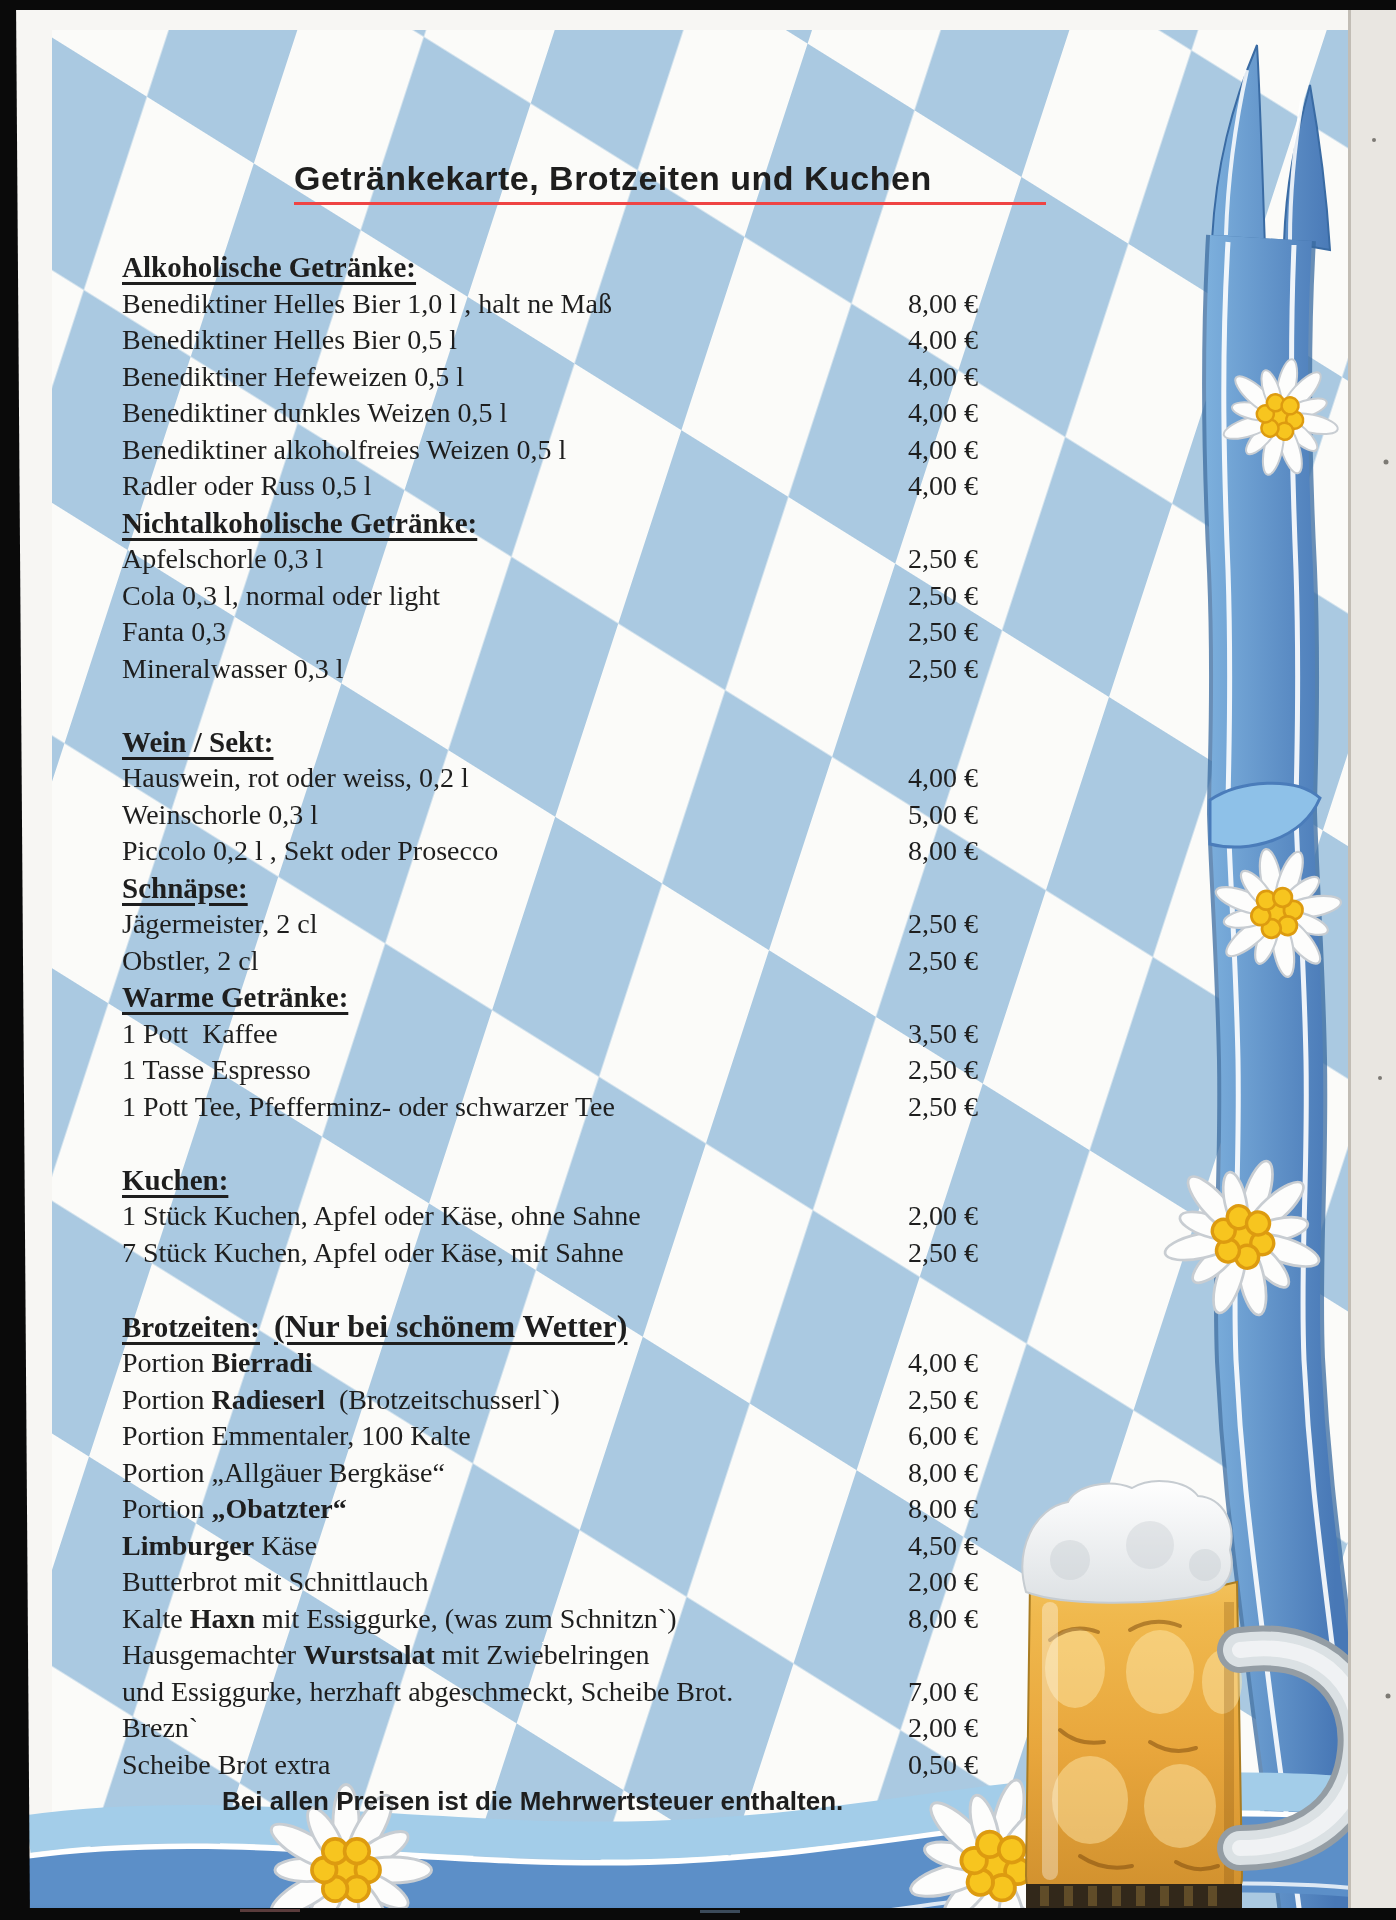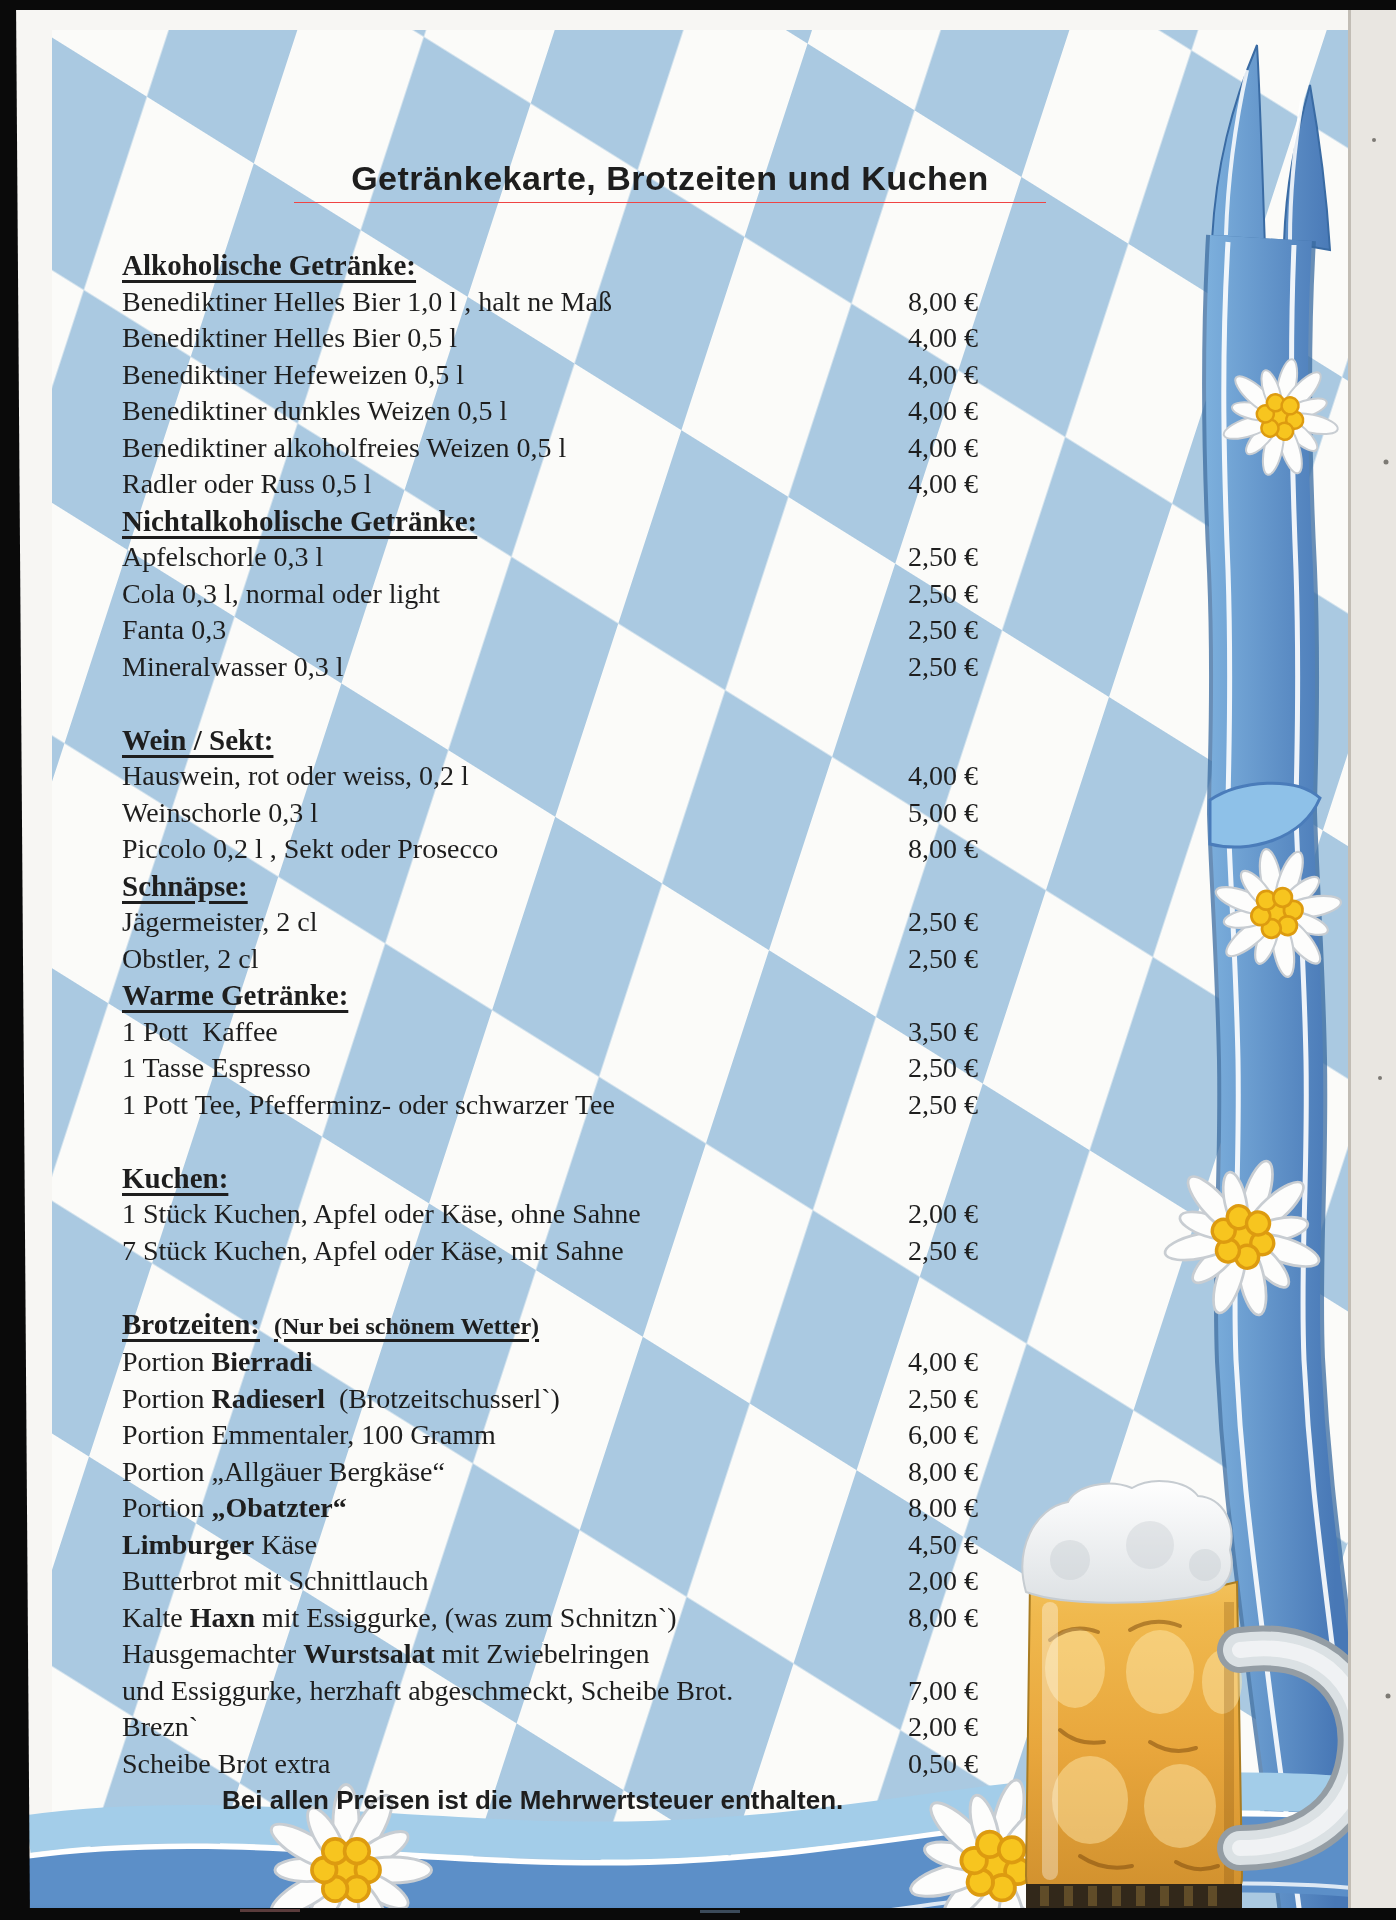--- a/index.html
+++ b/index.html
@@ -2,28 +2,28 @@
 <html><head>
 <meta charset="utf-8">
 <style>
   html,body{margin:0;padding:0;background:#000;}
   .page{position:relative;width:1396px;height:1920px;background:#0b0b0b;overflow:hidden;
         font-family:"Liberation Sans",sans-serif;}
   .card{position:absolute;left:14px;top:8px;width:1382px;height:1902px;background:#f7f6f3;}
   svg.deco{position:absolute;left:0;top:0;}
   
   .menu{position:absolute;left:122px;top:156px;width:936px;color:#1e1e1e;}
-  .menu-title{margin-left:172px;width:752px;text-align:center;font-size:34px;font-weight:bold;
-              line-height:44px;border-bottom:1px solid #ef4444;padding-bottom:2px;
+  .menu-title{margin-left:172px;width:752px;text-align:left;font-size:34px;font-weight:bold;
+              line-height:44px;border-bottom:3px solid #ef4444;padding-bottom:2px;
               letter-spacing:.5px;}
   .sections{margin-top:44px;font-family:Liberation Serif, serif;}
   .menu-section.gap-before{margin-top:36.5px;}
   .section-title{font-size:29px;font-weight:bold;line-height:36.5px;white-space:pre;}
   .st-main,.st-suffix{text-decoration:underline;text-decoration-thickness:2.5px;text-underline-offset:5px;}
-  .st-suffix{font-size:24px;margin-left:14px;}
+  .st-suffix{font-size:32px;margin-left:14px;}
   .row{display:flex;line-height:36.5px;font-size:28px;}
   .item-name{flex:1;white-space:pre;}
   .item-name b{font-weight:bold;}
   .item-price{min-width:150px;text-align:left;white-space:pre;}
   .footer-note{font-size:26px;line-height:36.5px;padding-left:100px;white-space:pre;font-weight:bold;}
 </style>
 </head>
 <body>
 
 <div class="page">
@@ -296,21 +296,21 @@
     <div class="rows">
             <div class="row">
     <span class="item-name"><span>Portion </span><b>Bierradi</b><span></span></span>
               <span class="item-price">4,00 €</span>
   </div>
             <div class="row">
     <span class="item-name"><span>Portion </span><b>Radieserl</b><span>  (Brotzeitschusserl`)</span></span>
               <span class="item-price">2,50 €</span>
   </div>
             <div class="row">
-    <span class="item-name"><span>Portion Emmentaler, 100 Gramm</span></span>
+    <span class="item-name"><span>Portion Emmentaler, 100 Kalte</span></span>
               <span class="item-price">6,00 €</span>
   </div>
             <div class="row">
     <span class="item-name"><span>Portion „Allgäuer Bergkäse“</span></span>
               <span class="item-price">8,00 €</span>
   </div>
             <div class="row">
     <span class="item-name"><span>Portion </span><b>„Obatzter“</b><span></span></span>
               <span class="item-price">8,00 €</span>
   </div>

